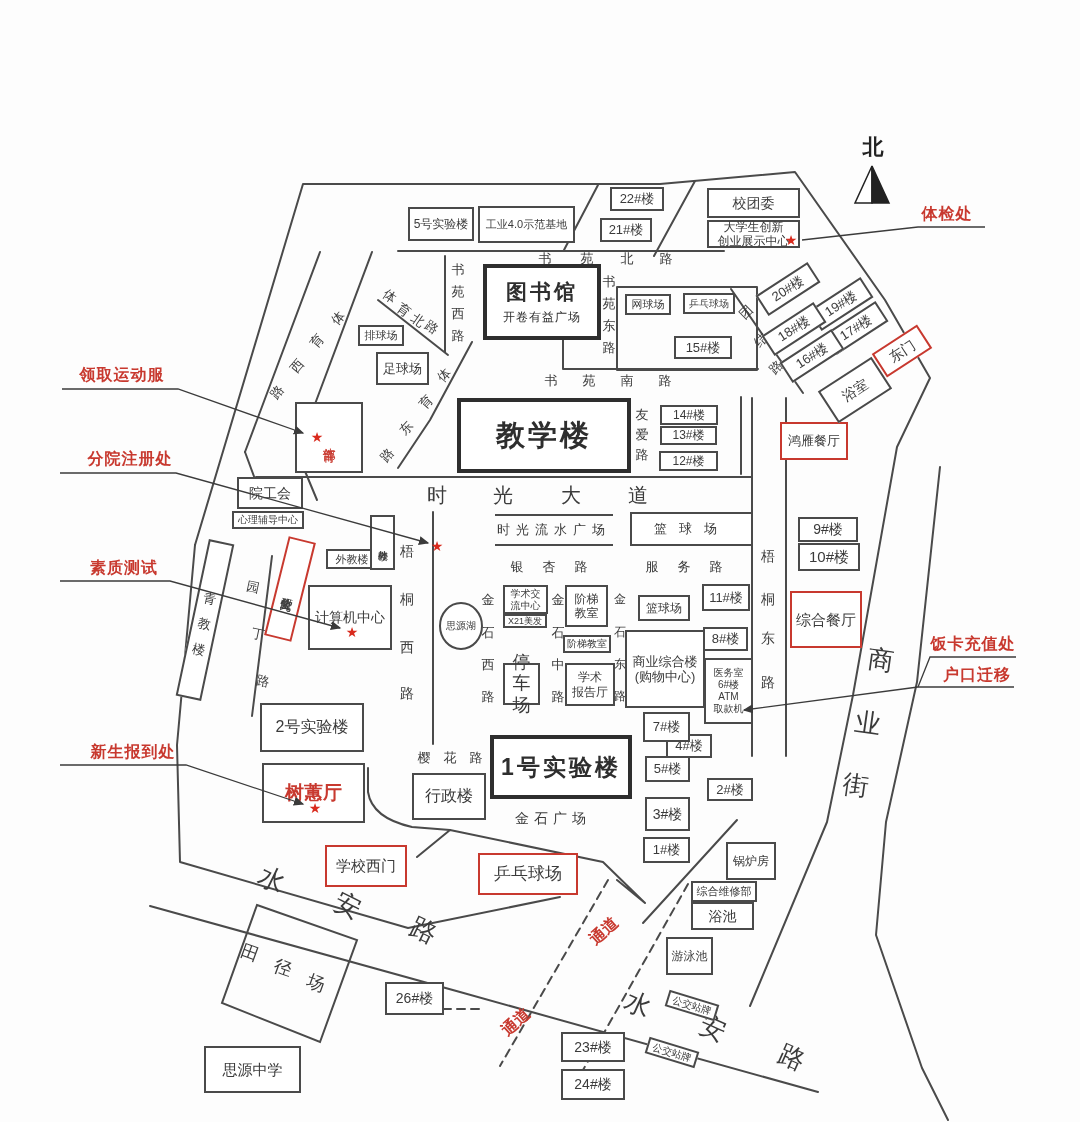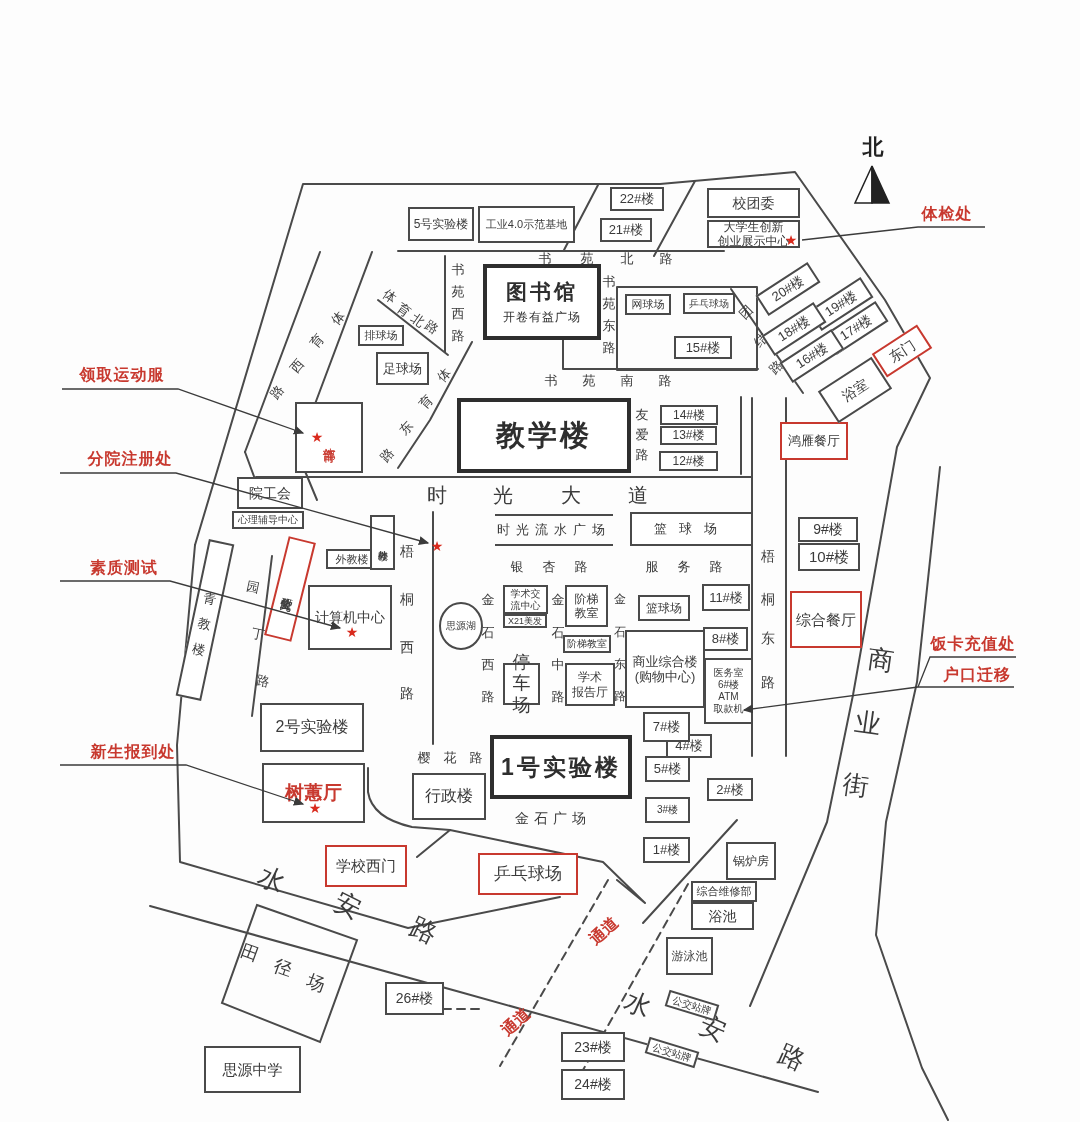--- a/index.html
+++ b/index.html
@@ -219,21 +219,21 @@
     <div class="box stack" style="left: 625px; top: 630px; width: 80px; height: 78px; font-size: 13px;">
       <div>商业综合楼</div>
       <div>(购物中心)</div>
     </div>
     <div class="box" style="left: 643px; top: 712px; width: 47px; height: 30px; font-size: 13px;">
       <div>7#楼</div>
     </div>
     <div class="box" style="left: 645px; top: 756px; width: 45px; height: 26px; font-size: 13px;">
       <div>5#楼</div>
     </div>
-    <div class="box" style="left: 645px; top: 797px; width: 45px; height: 26px; font-size: 10px;">
+    <div class="box" style="left: 645px; top: 797px; width: 45px; height: 34px; font-size: 14px;">
       <div>3#楼</div>
     </div>
     <div class="box" style="left: 643px; top: 837px; width: 47px; height: 26px; font-size: 13px;">
       <div>1#楼</div>
     </div>
     <div class="box" style="left: 798px; top: 517px; width: 60px; height: 25px; font-size: 14px;">
       <div>9#楼</div>
     </div>
     <div class="box" style="left: 798px; top: 543px; width: 62px; height: 28px; font-size: 15px;">
       <div>10#楼</div>

